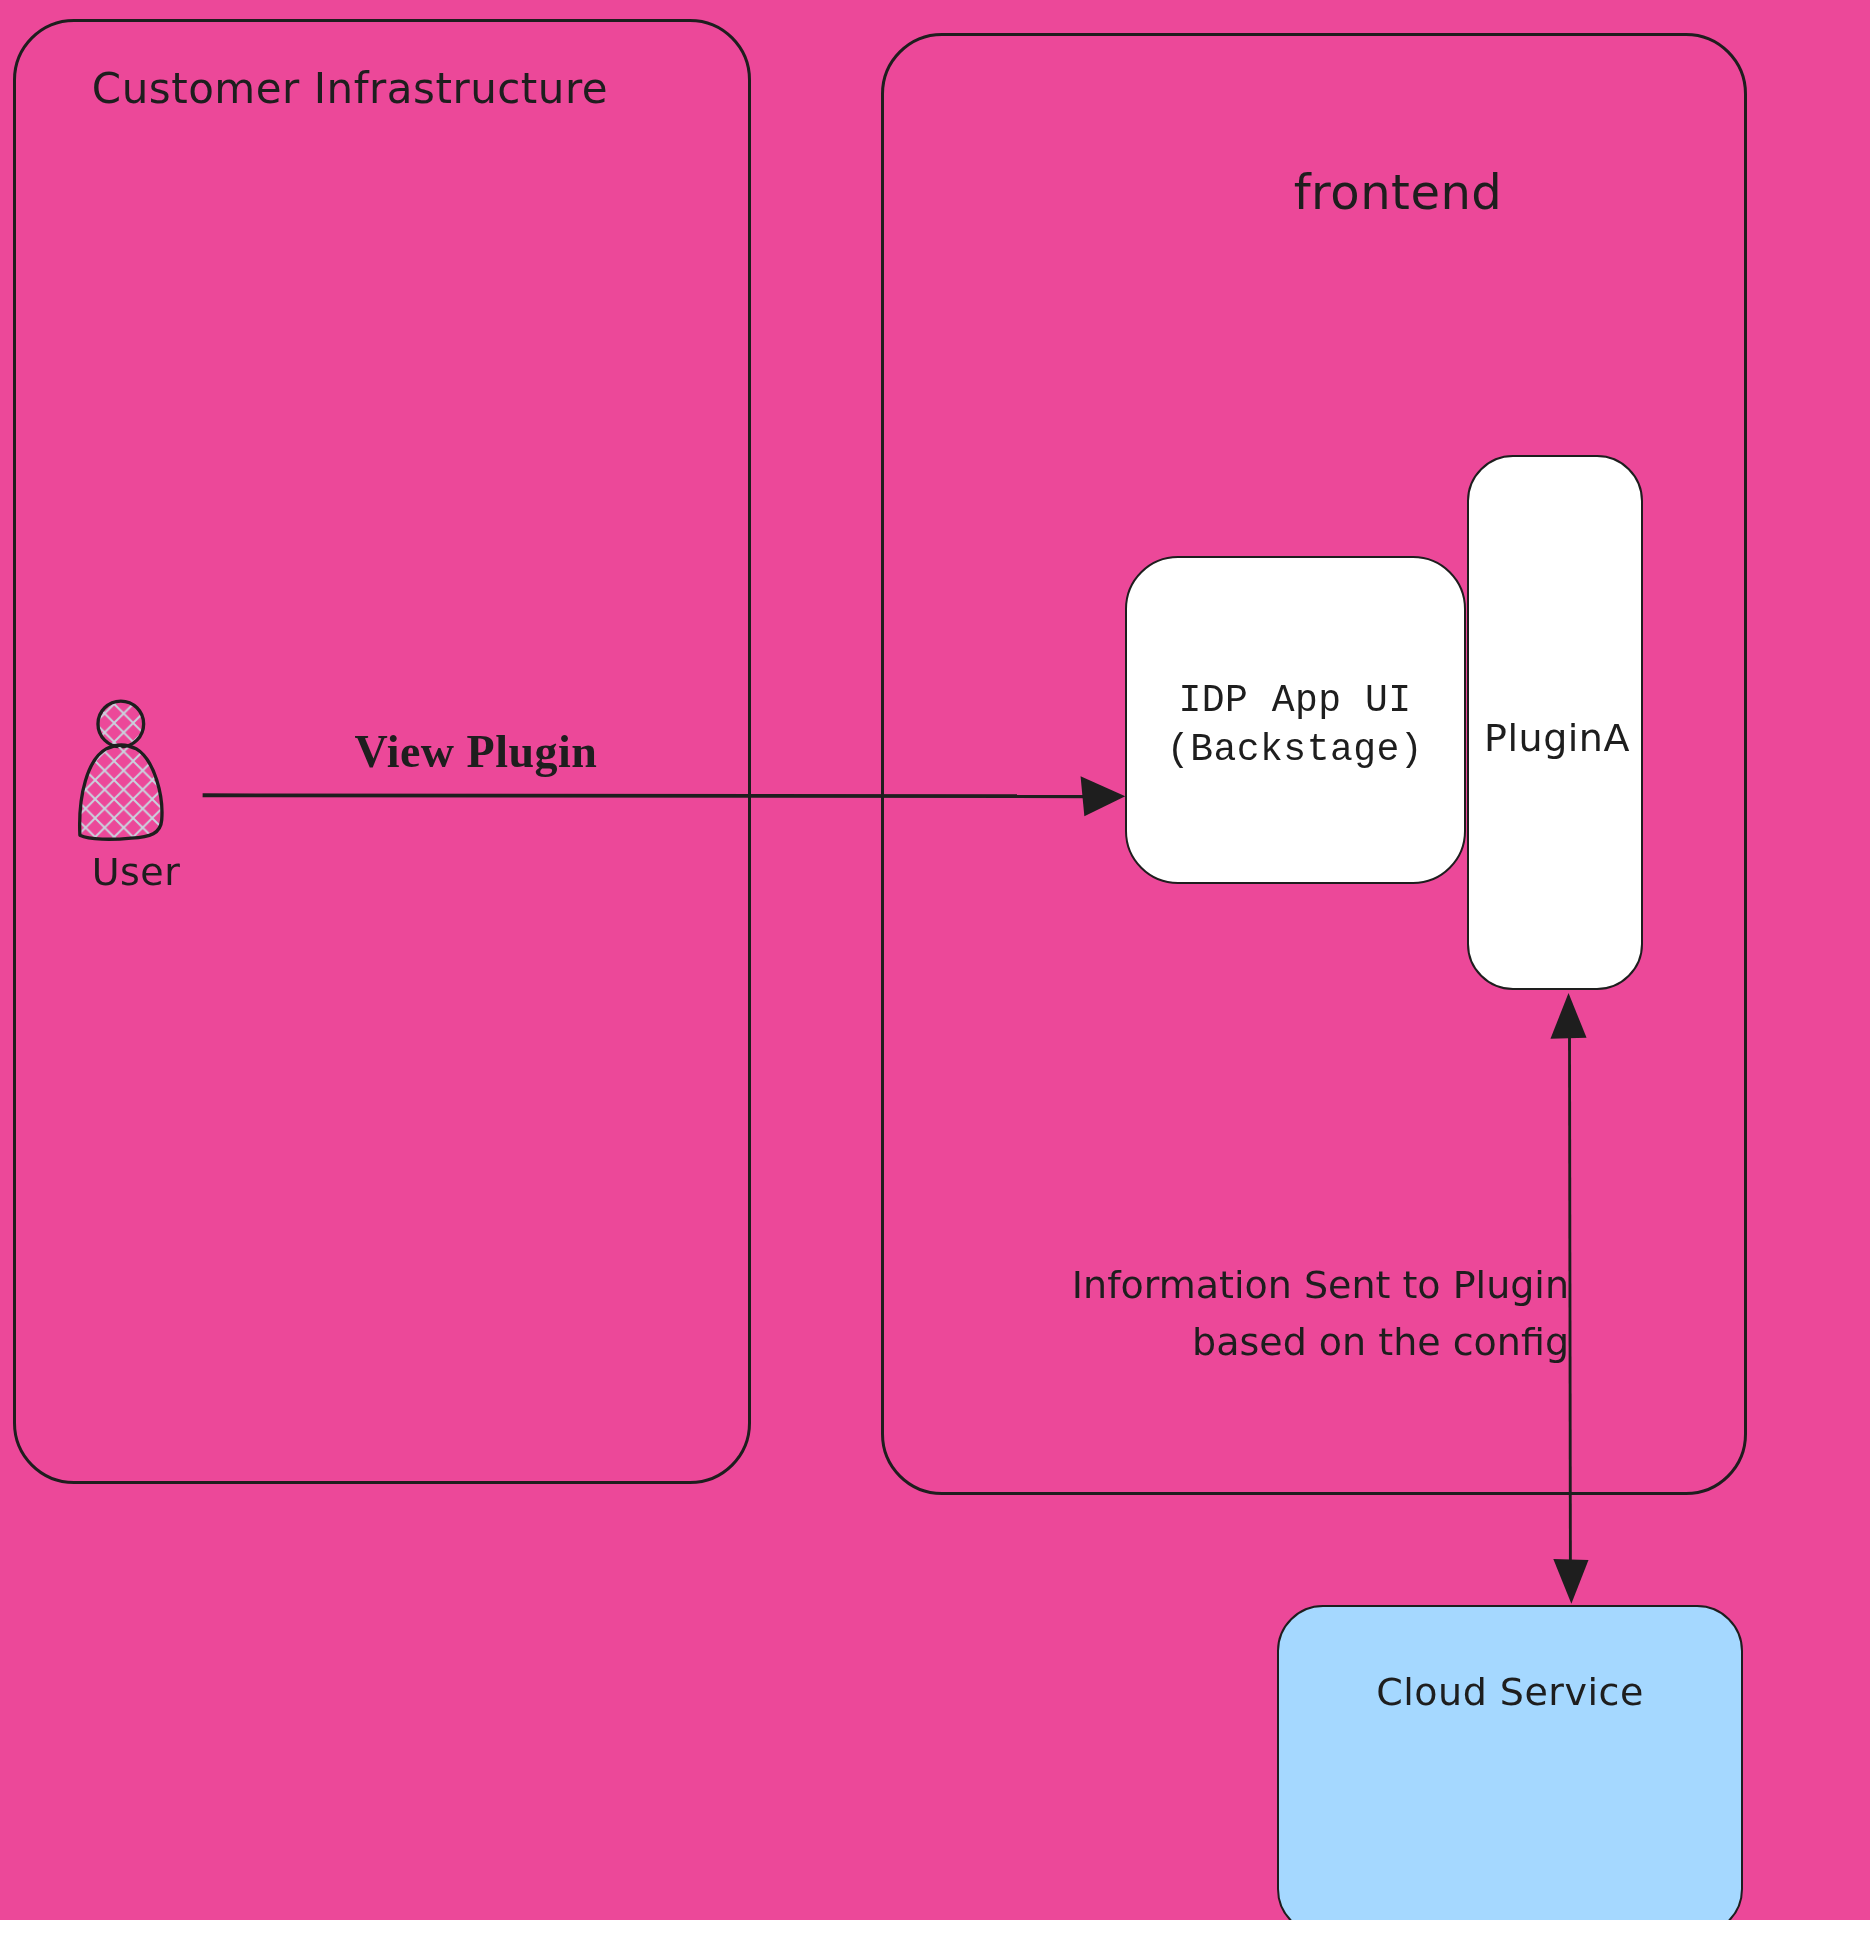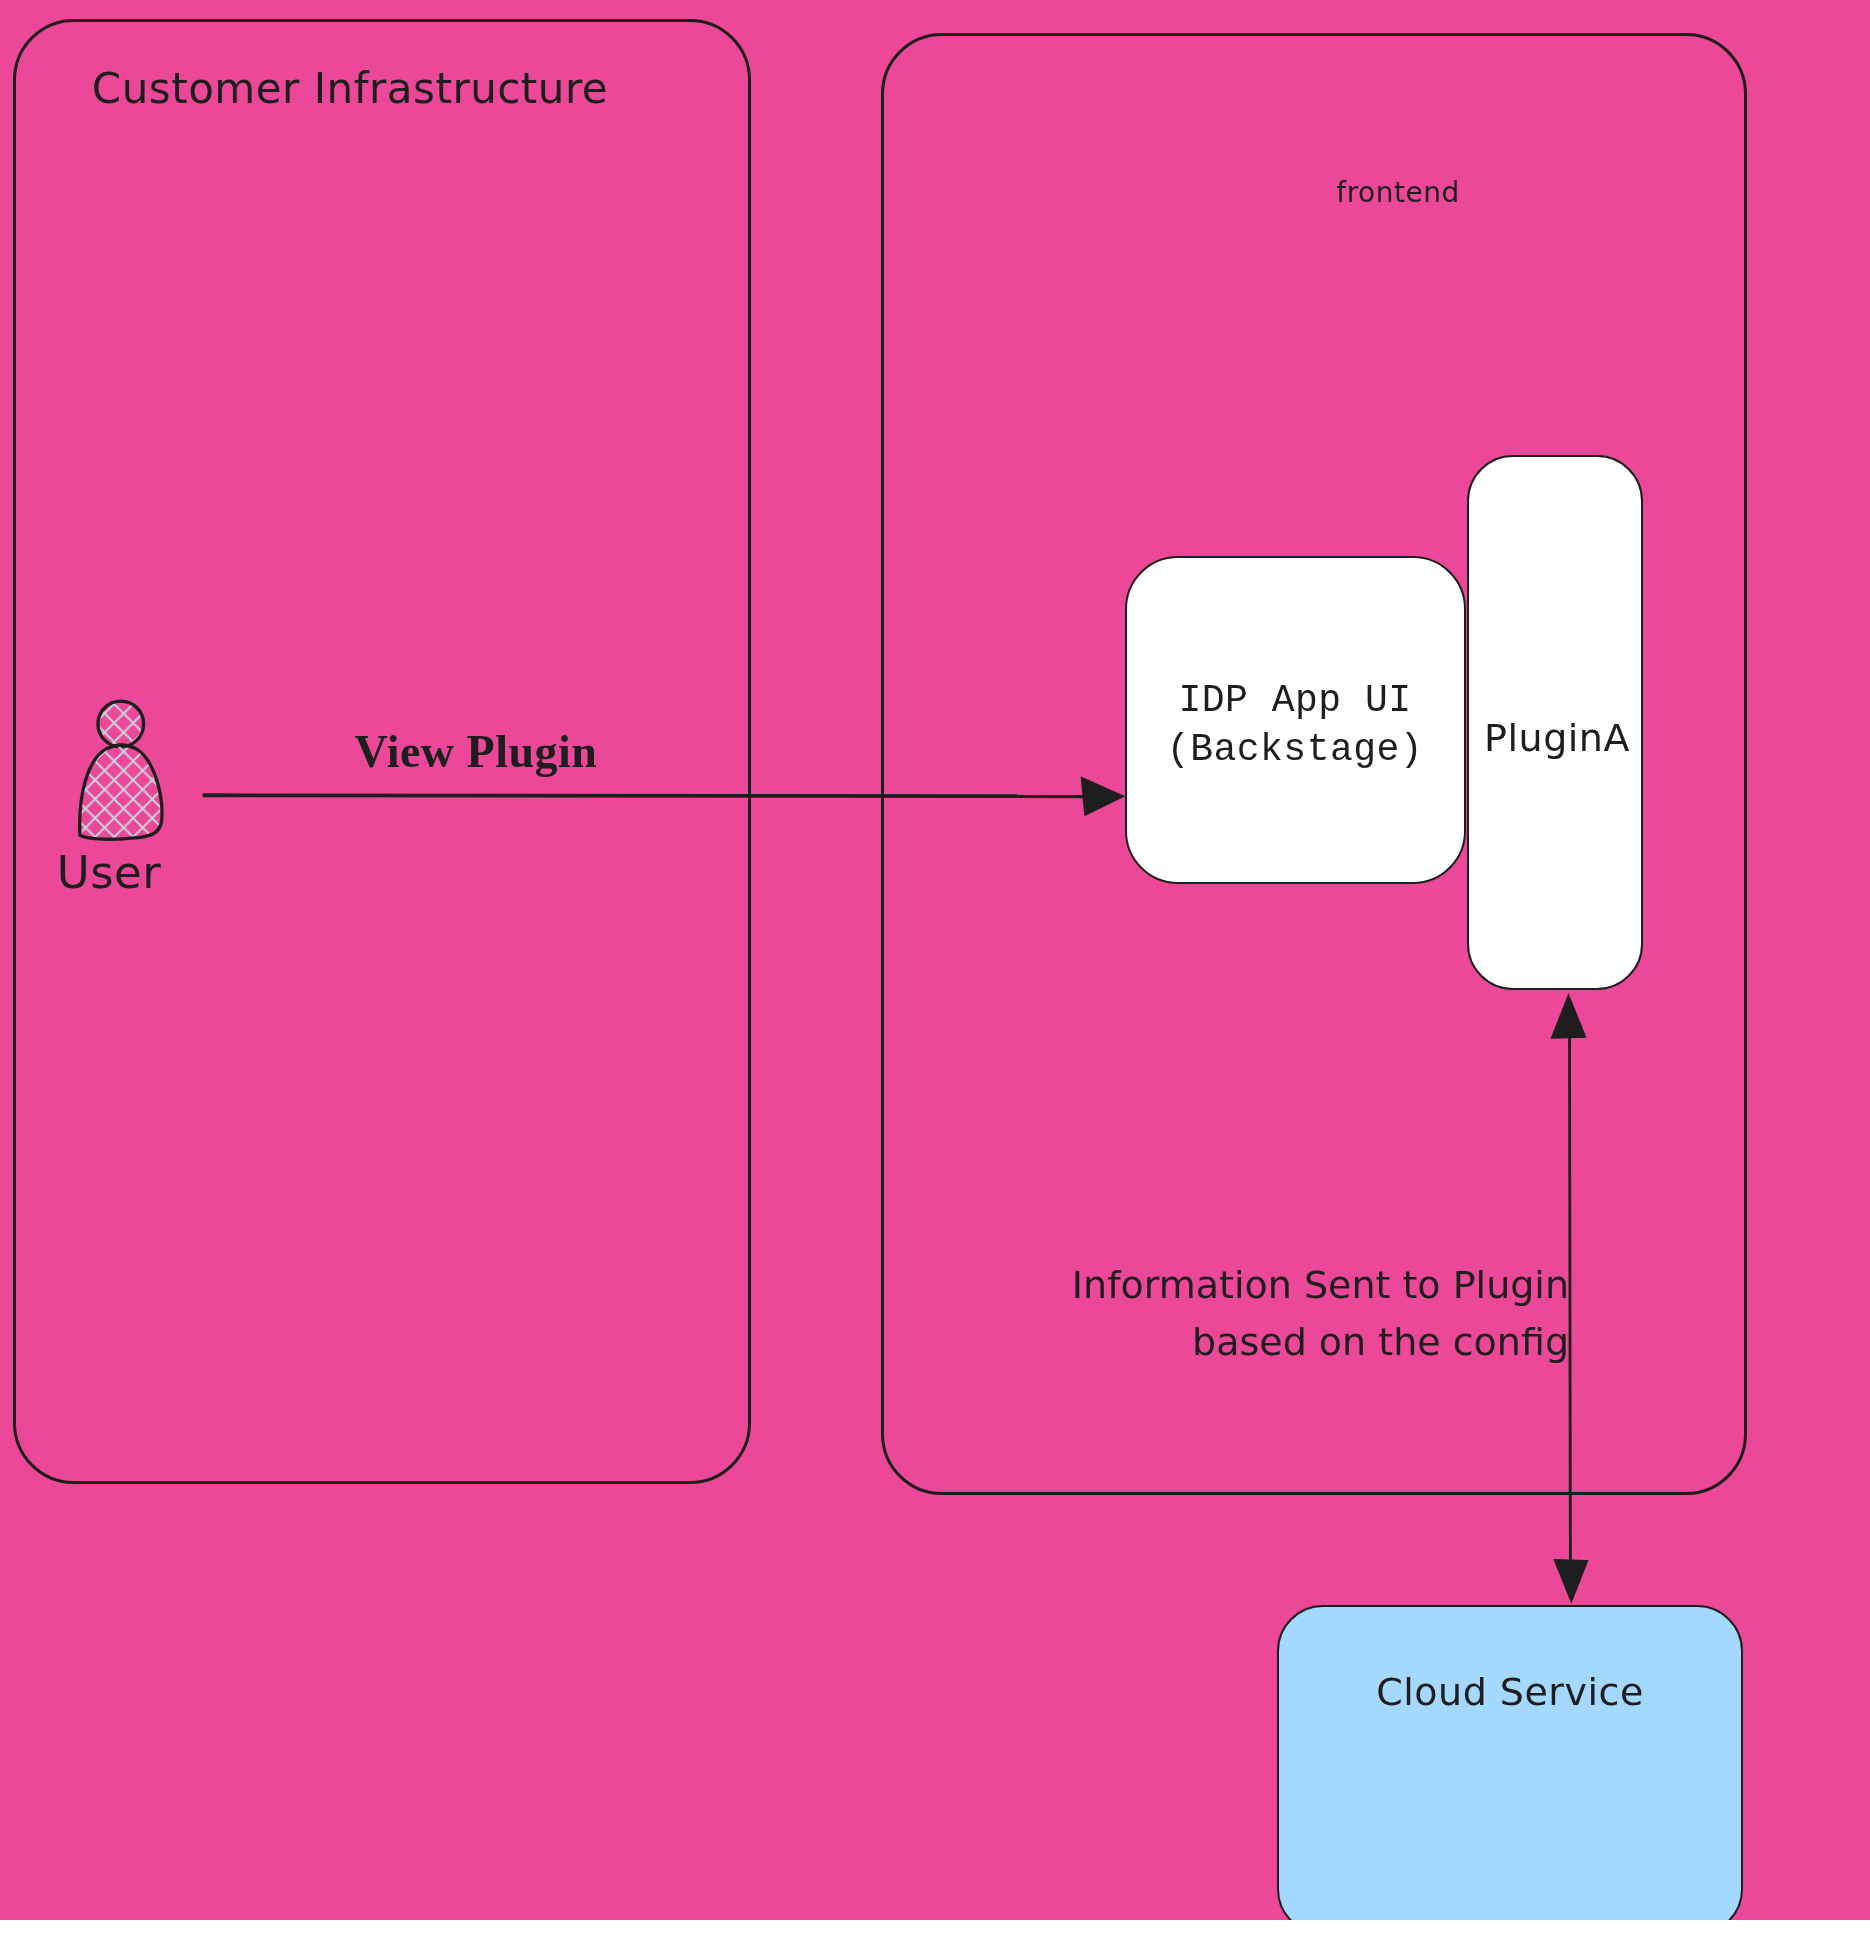--- a/index.html
+++ b/index.html
@@ -49,35 +49,35 @@
 </style>
 </head>
 <body>
 
 <div class="canvas">
 
   <div class="box" style="left:13.3px; top:19px; width:738px; height:1465px;"></div>
   <div class="label title" style="left:350px; top:88px;">Customer Infrastructure</div>
 
   <div class="box" style="left:881px; top:33px; width:866px; height:1462px;"></div>
-  <div class="label" style="left:1398px; top:192px; font-size:28px;">frontend</div>
+  <div class="label" style="left:1398px; top:192px; font-size:48px;">frontend</div>
 
   <div class="box inner" style="left:1125px; top:556px; width:341px; height:328px; border-radius:53px;"></div>
   <div class="label center-text" style="left:1295px; top:725px; font-size:38px; line-height:49px;">
     <div>IDP App UI</div>
     <div>(Backstage)</div>
   </div>
 
   <div class="box inner" style="left:1467px; top:455px; width:176px; height:535px; border-radius:46px;"></div>
   <div class="label" style="left:1557px; top:738px; font-size:38px;">PluginA</div>
 
   <div class="box" style="left:1277px; top:1605px; width:466px; height:330px; border-width:2.9px; border-radius:46px; background:#a5d8ff;"></div>
   <div class="label" style="left:1510px; top:1692px; font-size:38px;">Cloud Service</div>
 
-  <div class="label" style="left:109px; top:872px; font-size:45px;">User</div>
+  <div class="label" style="left:136px; top:872px; font-size:38px;">User</div>
 
   <div class="label" style="left:476px; top:751px; font-size:46px; font-weight:600;font-family:Liberation Serif, serif;">View Plugin</div>
 
   <div class="info-label">
     <div>Information Sent to Plugin</div>
     <div>based on the config</div>
   </div>
 
   <svg class="overlay" viewBox="0 0 1967 2052" xmlns="http://www.w3.org/2000/svg">
     <defs>

